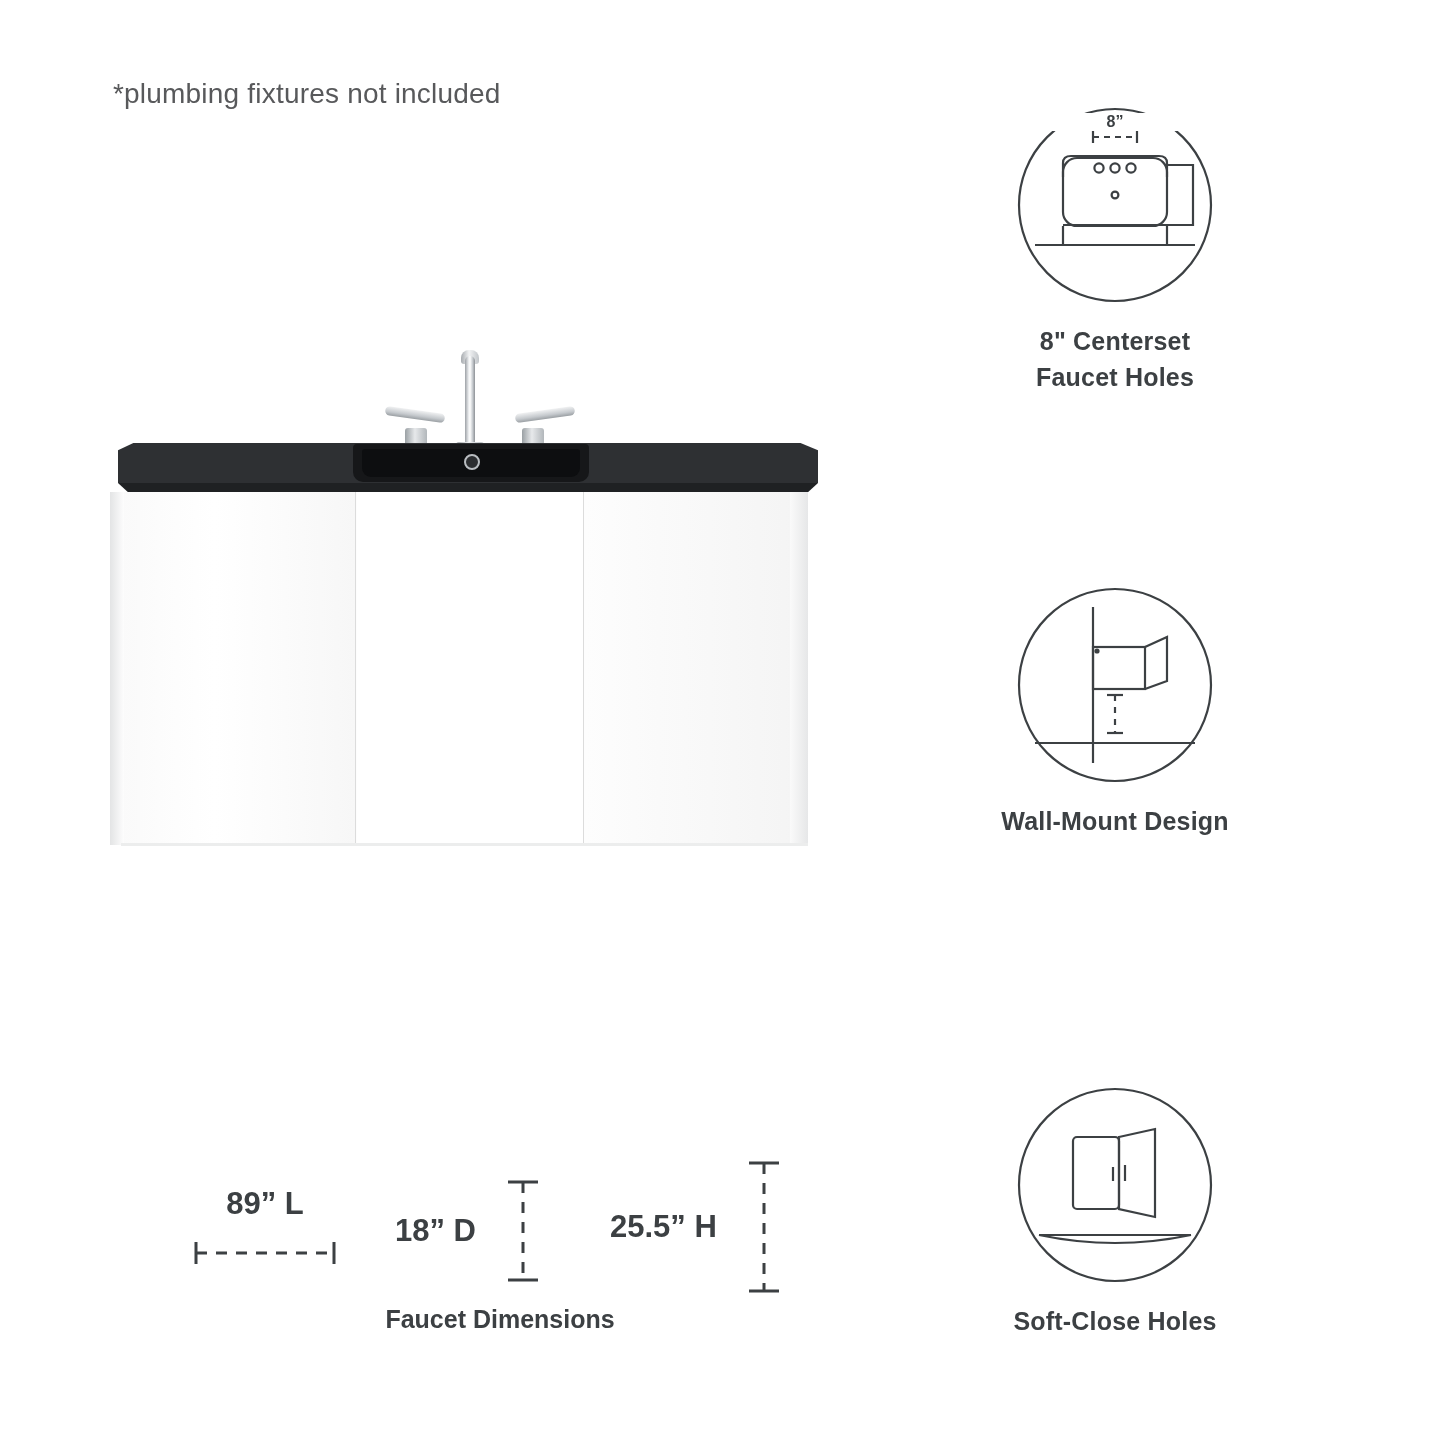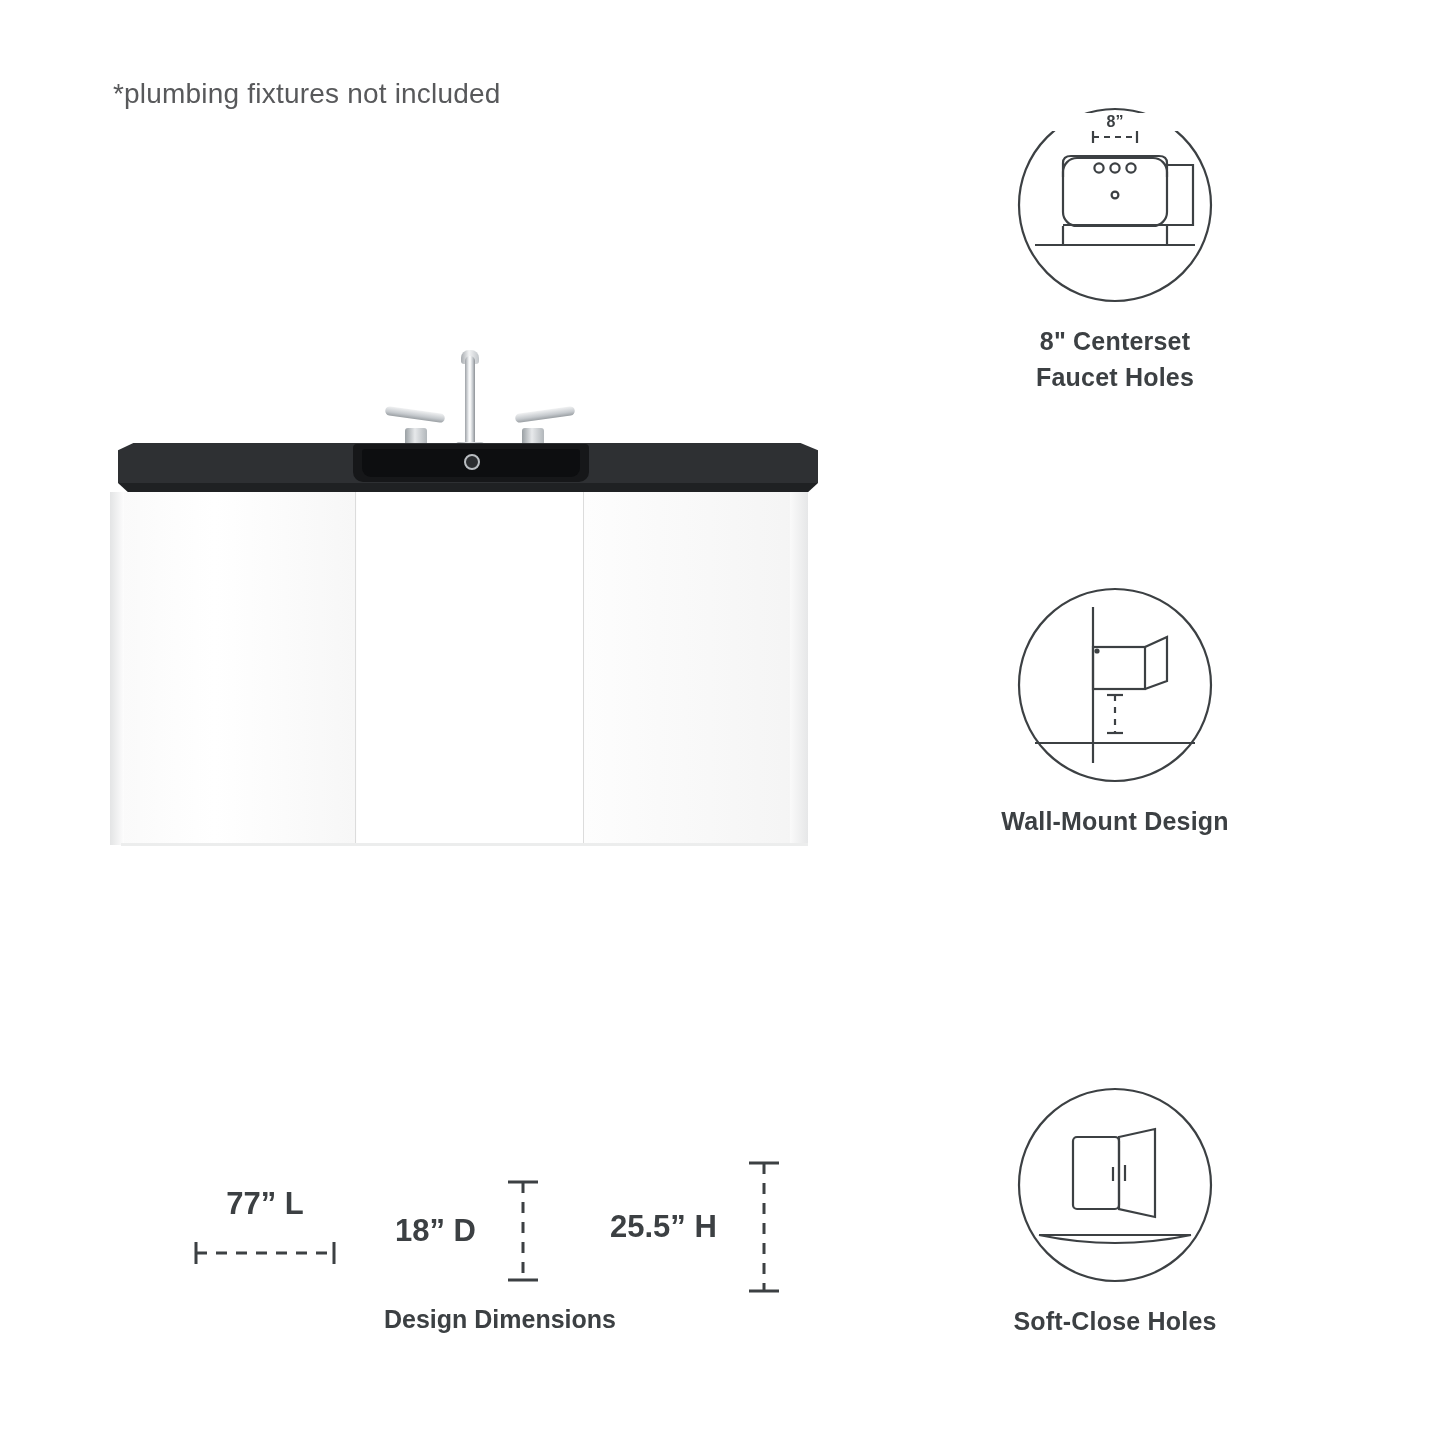--- a/index.html
+++ b/index.html
@@ -333,21 +333,21 @@
   </div>
   <div class="caption">
     <div>Soft-Close Holes</div>
   </div>
 </div>
 
 <div class="dimensions">
   <div class="dim-row">
 
     <div class="dim-item" id="dim-l">
-      <span class="dim-label">77” L</span>
+      <span class="dim-label">89” L</span>
       <svg width="150" height="34" viewBox="0 0 150 34" style="margin-top:14px">
         <path d="M6 6 L6 28 M144 6 L144 28" stroke="#3c4043" stroke-width="3"></path>
         <path d="M6 17 L144 17" stroke="#3c4043" stroke-width="3" stroke-dasharray="11 9"></path>
       </svg>
     </div>
 
     <div class="dim-item" id="dim-d">
       <span class="dim-label">18” D</span>
       <svg width="50" height="110" viewBox="0 0 50 110" style="margin-left:22px">
         <path d="M10 6 L40 6 M10 104 L40 104" stroke="#3c4043" stroke-width="3"></path>
@@ -357,14 +357,14 @@
 
     <div class="dim-item" id="dim-h">
       <span class="dim-label">25.5” H</span>
       <svg width="50" height="140" viewBox="0 0 50 140" style="margin-left:22px">
         <path d="M10 6 L40 6 M10 134 L40 134" stroke="#3c4043" stroke-width="3"></path>
         <path d="M25 6 L25 134" stroke="#3c4043" stroke-width="3" stroke-dasharray="11 9"></path>
       </svg>
     </div>
   </div>
 
-  <div class="dim-caption">Design Dimensions</div>
+  <div class="dim-caption">Faucet Dimensions</div>
 </div>
 
 </body></html>

